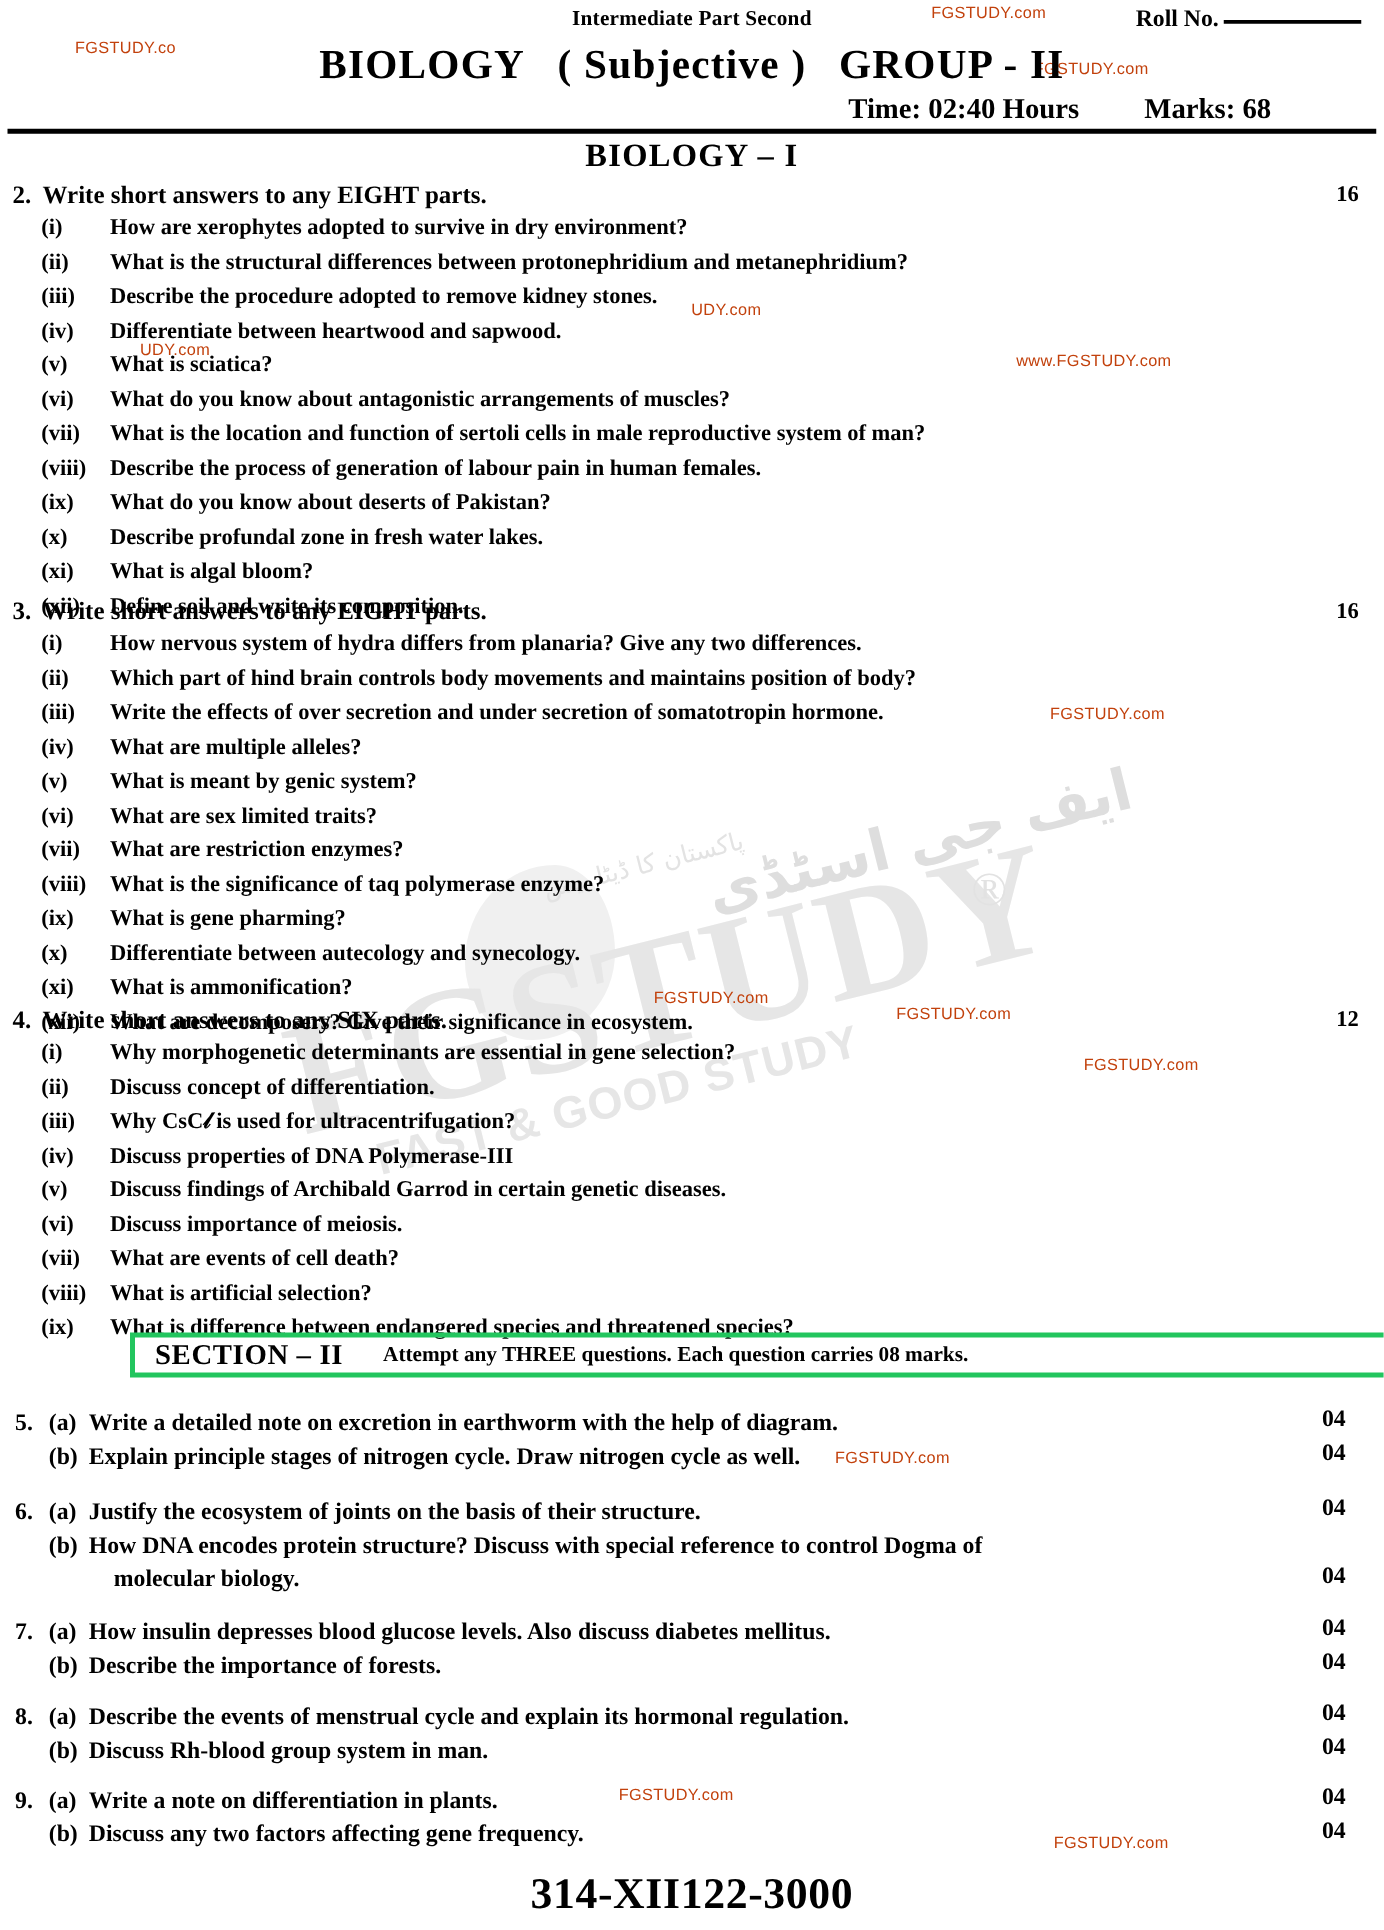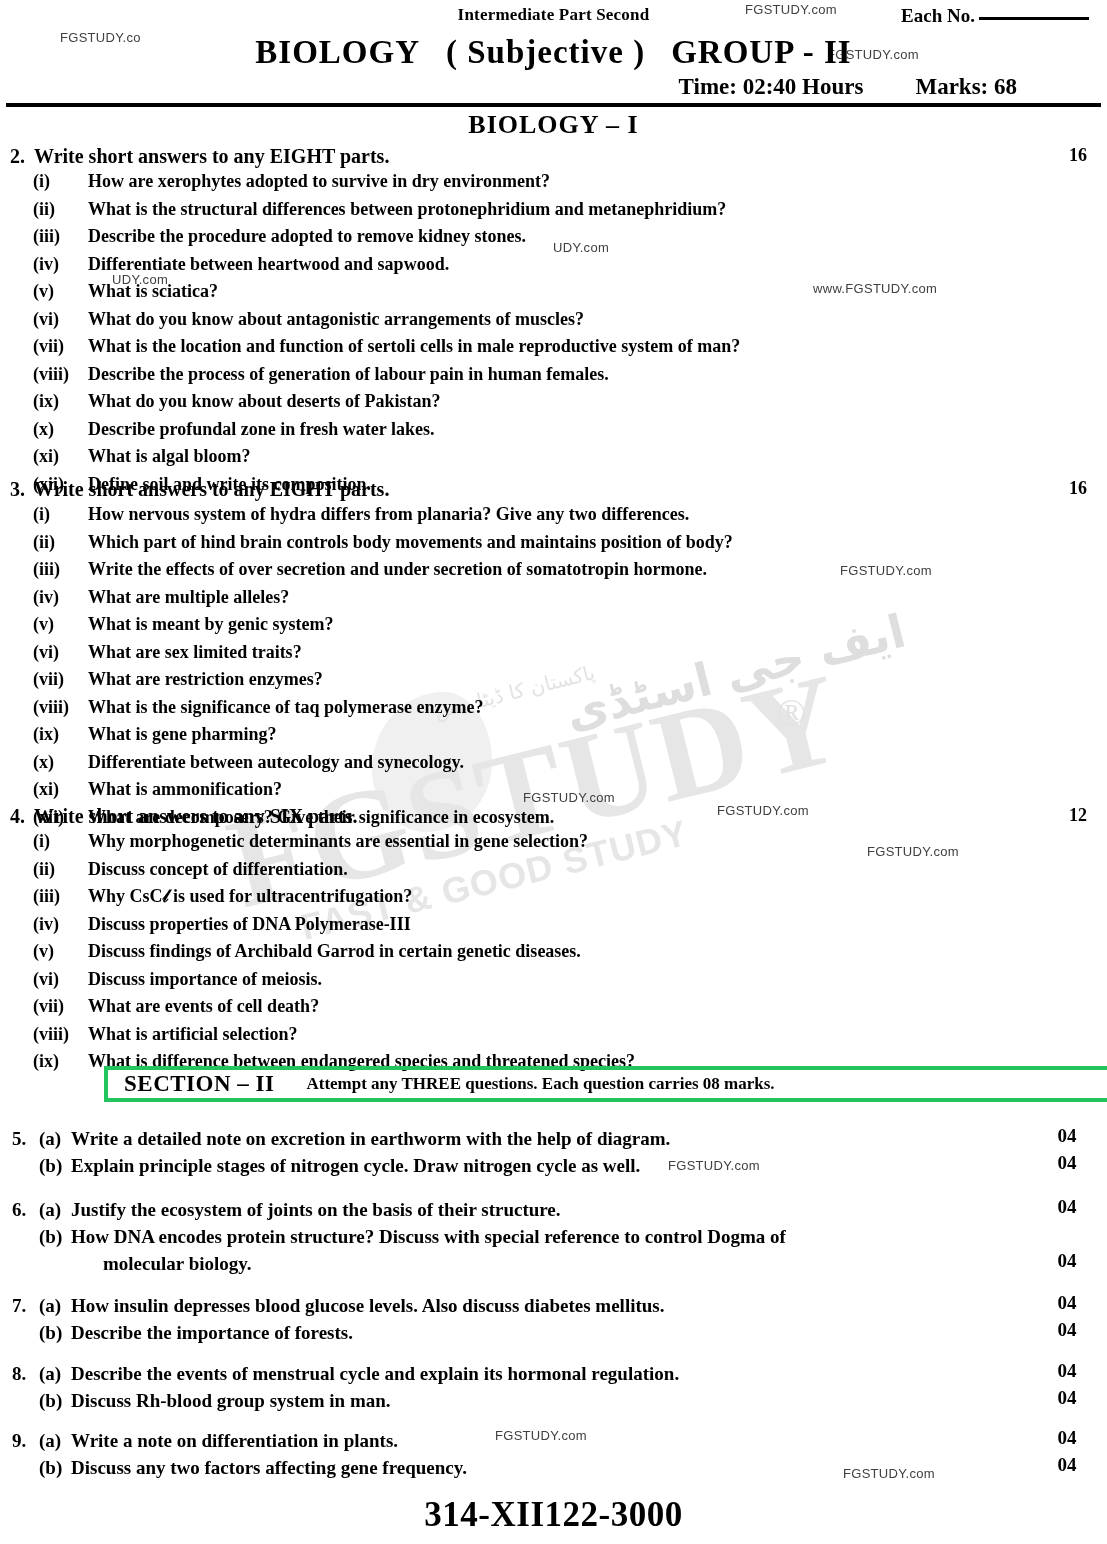--- a/index.html
+++ b/index.html
@@ -23,21 +23,21 @@
   
   .wm-layer {
     position: absolute;
     inset: 0;
     pointer-events: none;
     z-index: 0;
   }
   .wm-small {
     position: absolute;
     font-family: "Liberation Sans", "DejaVu Sans", sans-serif;
-    color: #404040;
+    color: #c2410c;
     font-size: 13px;
     letter-spacing: 0.3px;
     white-space: nowrap;
   }
   .wm-big {
     position: absolute;
     font-family: "Liberation Serif", serif;
     font-weight: bold;
     color: #e6e6e6;
     white-space: nowrap;
@@ -229,21 +229,21 @@
   .s2q { position: absolute; left: 0; width: 1107px; }
   .s2q .row {
     font-size: 19px;
     font-weight: bold;
     line-height: 27px;
     white-space: nowrap;
     padding-left: 12px;
   }
   .s2q .row .num { display: inline-block; width: 27px; }
   .s2q .row .lbl { display: inline-block; width: 32px; }
-  .s2q .row.cont { padding-left: 16px; }
+  .s2q .row.cont { padding-left: 4px; }
   .s2q .row.cont .pad { display:inline-block; width: 87px; }
   .s2q .mk {
     position: absolute;
     right: 20px;
     width: 40px;
     text-align: center;
     font-size: 19px;
     font-weight: bold;
   }
 
@@ -287,21 +287,21 @@
         <div class="wm-small" style="left: 495px; top: 1428px;">FGSTUDY.com</div>
         <div class="wm-small" style="left: 843px; top: 1466px;">FGSTUDY.com</div>
       </div>
   </div>
 
   <div class="content">
 
     <div class="hdr-line1">Intermediate Part Second</div>
 
     <div class="rollno">
-      <span>Each No.</span><span class="rule"></span>
+      <span>Roll No.</span><span class="rule"></span>
     </div>
 
     <div class="hdr-title">
       <span>BIOLOGY</span><span class="gap"></span><span>( Subjective )</span><span class="gap"></span><span>GROUP - II</span>
     </div>
 
     <div class="hdr-line3">
       <span>Time: 02:40 Hours</span><span class="gap"></span><span>Marks: 68</span>
     </div>
 

